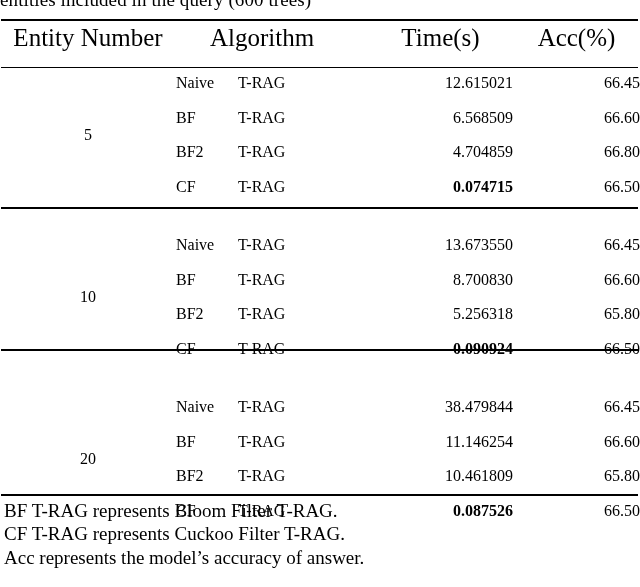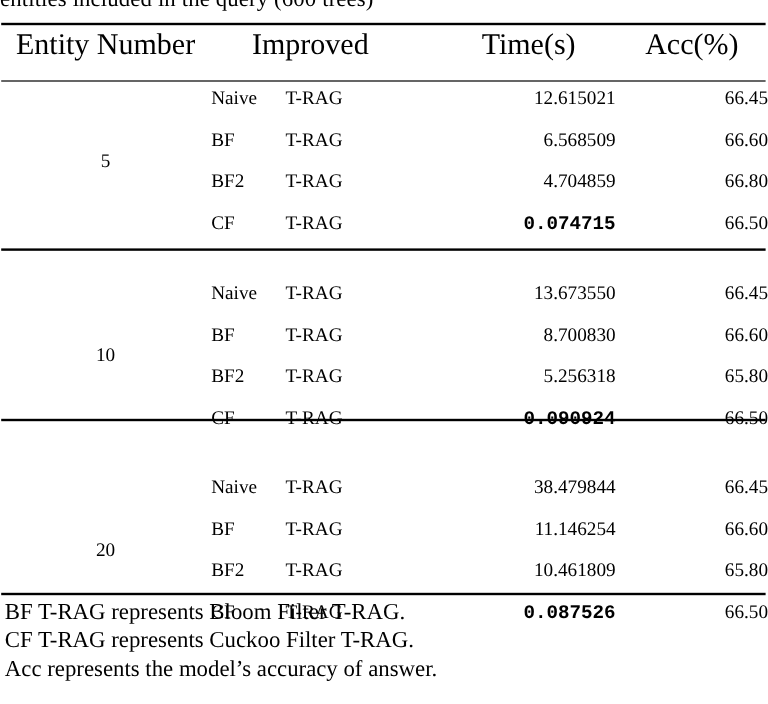--- a/index.html
+++ b/index.html
@@ -100,21 +100,21 @@
   }
   td.trag-cell {
     text-align: left;
     padding-left: 2px;
     font-family: Liberation Serif, serif;
   }
   td.time-cell {
     text-align: right;
     padding-right: 16px;
   }
-  td.time-cell.bold { font-weight: bold; font-family: Liberation Mono, monospace; }
+  td.time-cell.bold { font-weight: bold; }
   td.acc-cell {
     text-align: right;
     padding-right: 36px;
   }
 
   
   tr.group-gap td { height: 12px; }
   tr.group-gap-bottom td { height: 12px; }
 
   
@@ -147,21 +147,21 @@
     <colgroup>
       <col class="col-entity">
       <col class="col-algo">
       <col class="col-trag">
       <col class="col-time">
       <col class="col-acc">
     </colgroup>
     <tbody id="table-body">
       <tr class="head">
         <td class="h-entity">Entity Number</td>
-        <td class="h-algo" colspan="2">Improved</td>
+        <td class="h-algo" colspan="2">Algorithm</td>
         <td class="h-time">Time(s)</td>
         <td class="h-acc">Acc(%)</td>
       </tr>
     <tr class="group-gap">
           <td colspan="5"></td>
         </tr>
         <tr class="datarow">
           <td class="entity-cell" rowspan="4">5</td>
           <td class="algo-cell">Naive</td>
           <td class="trag-cell">T-RAG</td>

